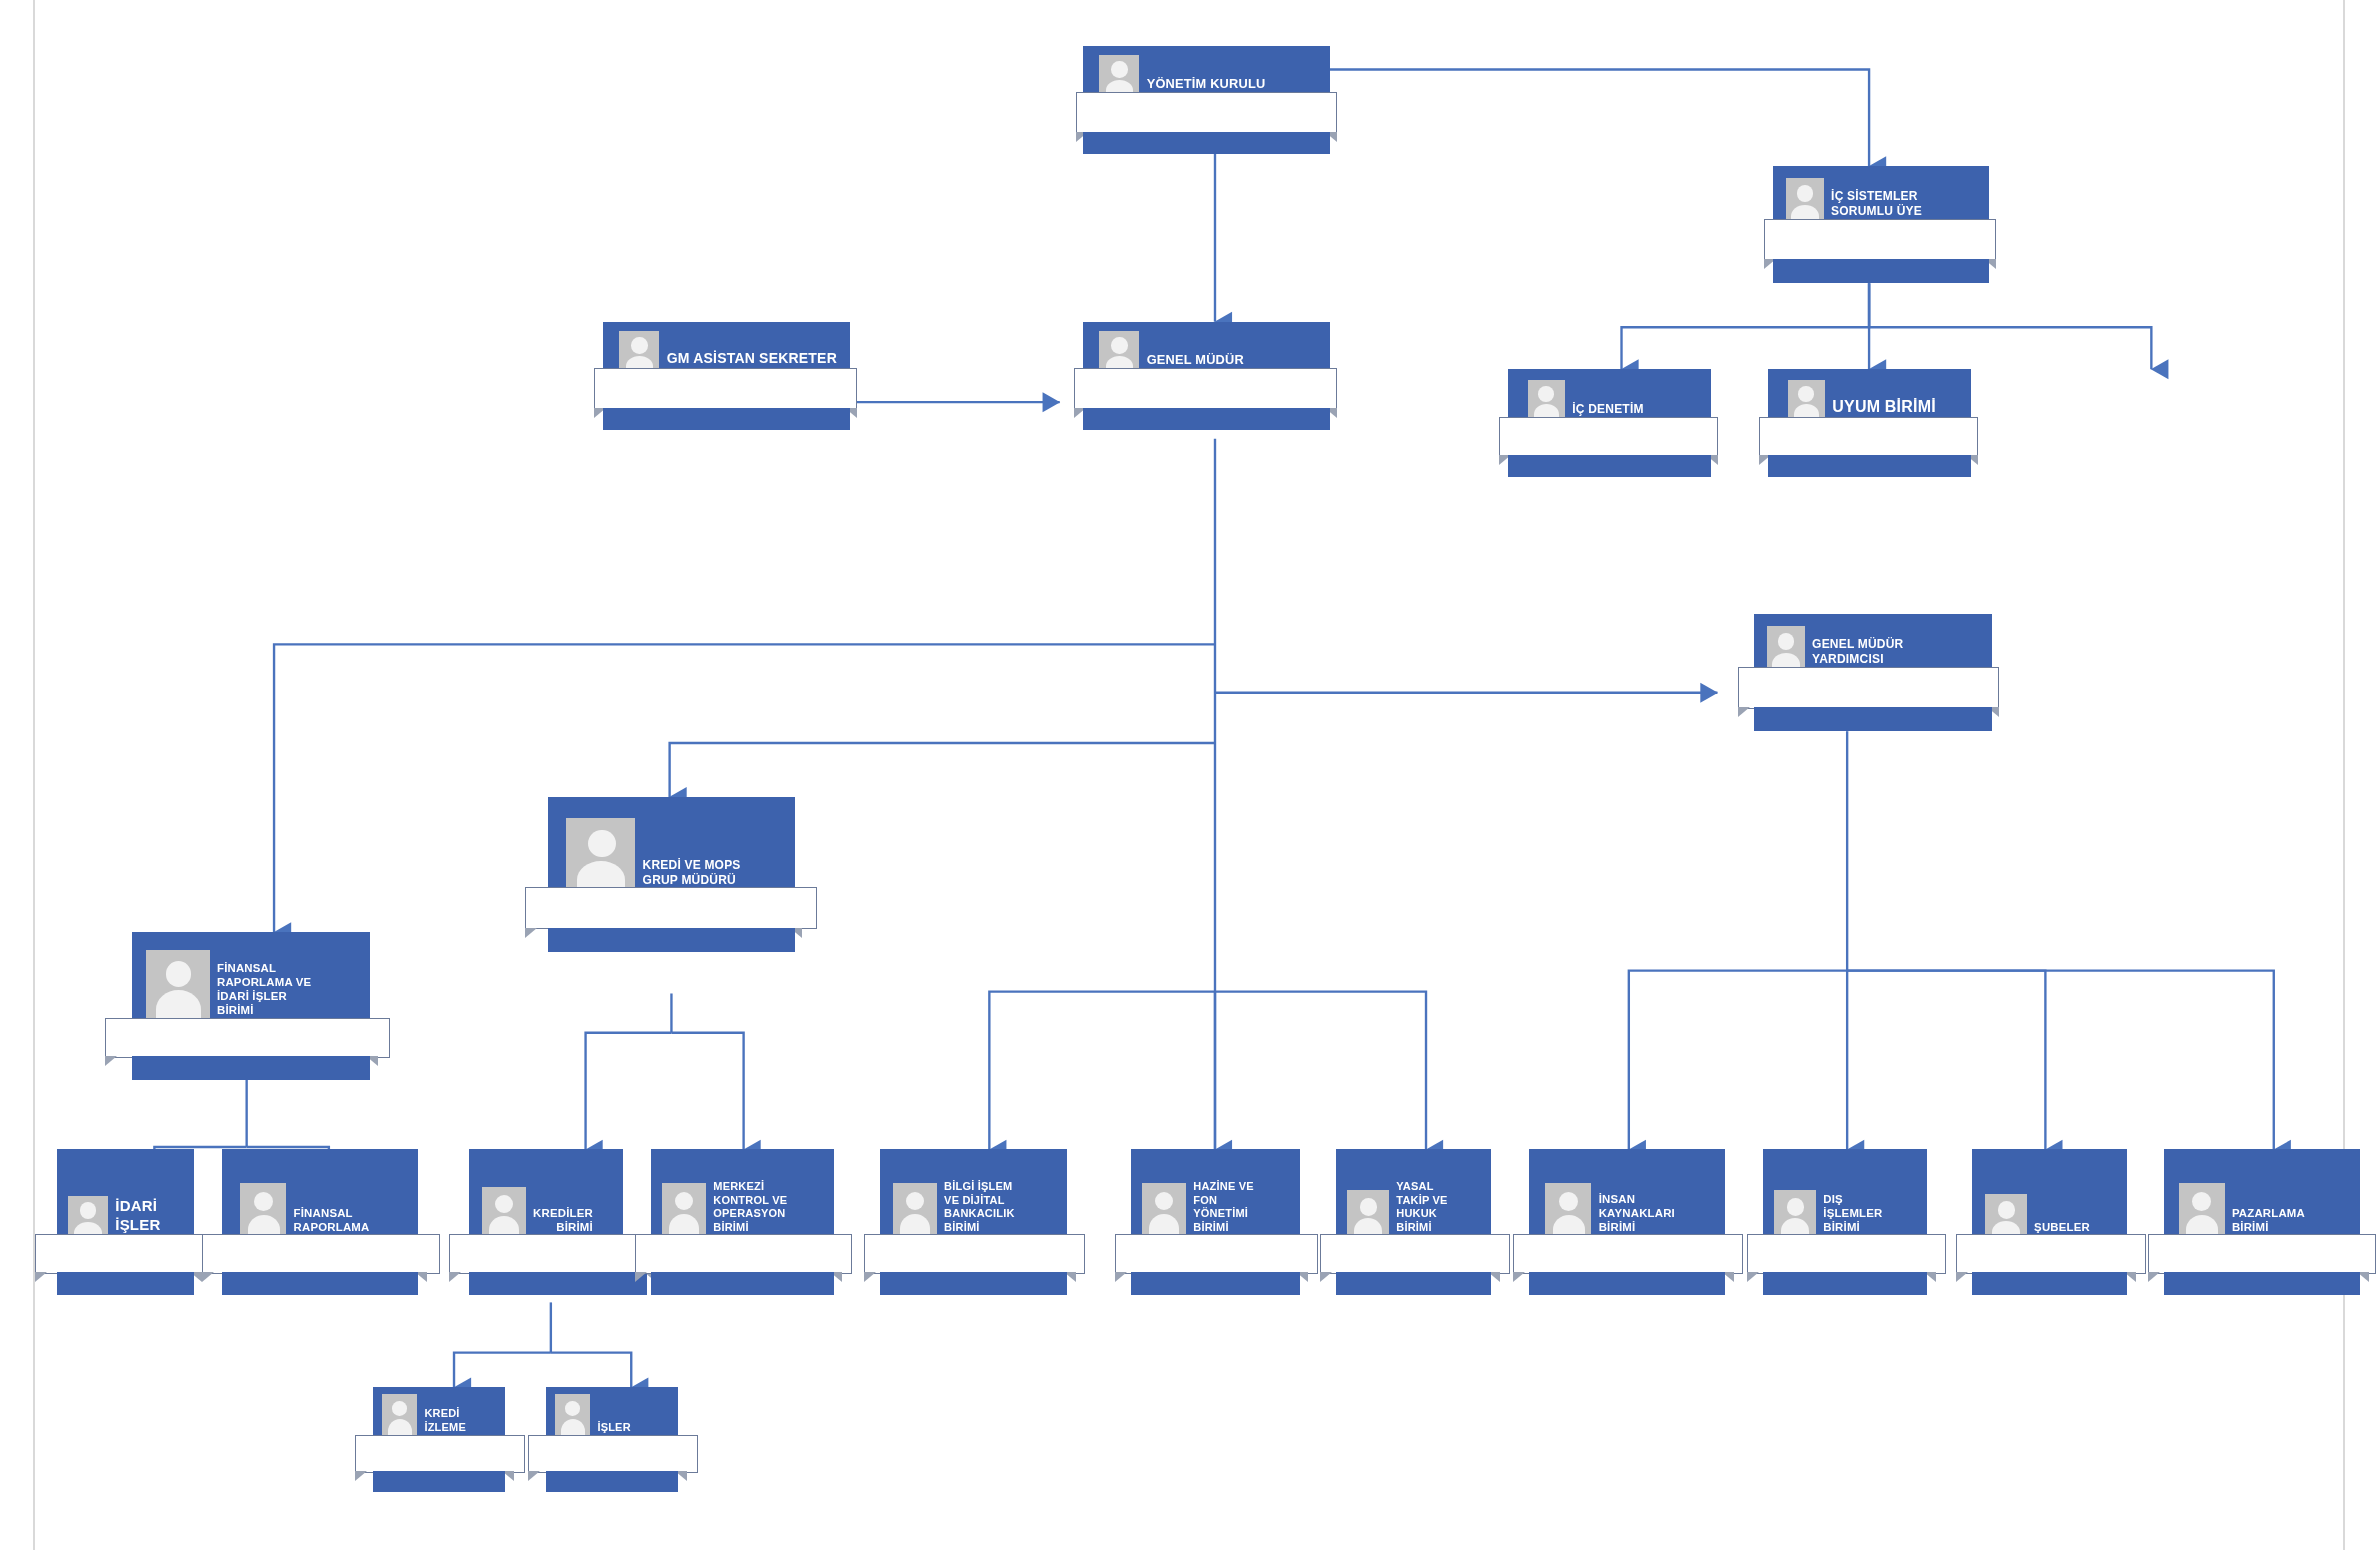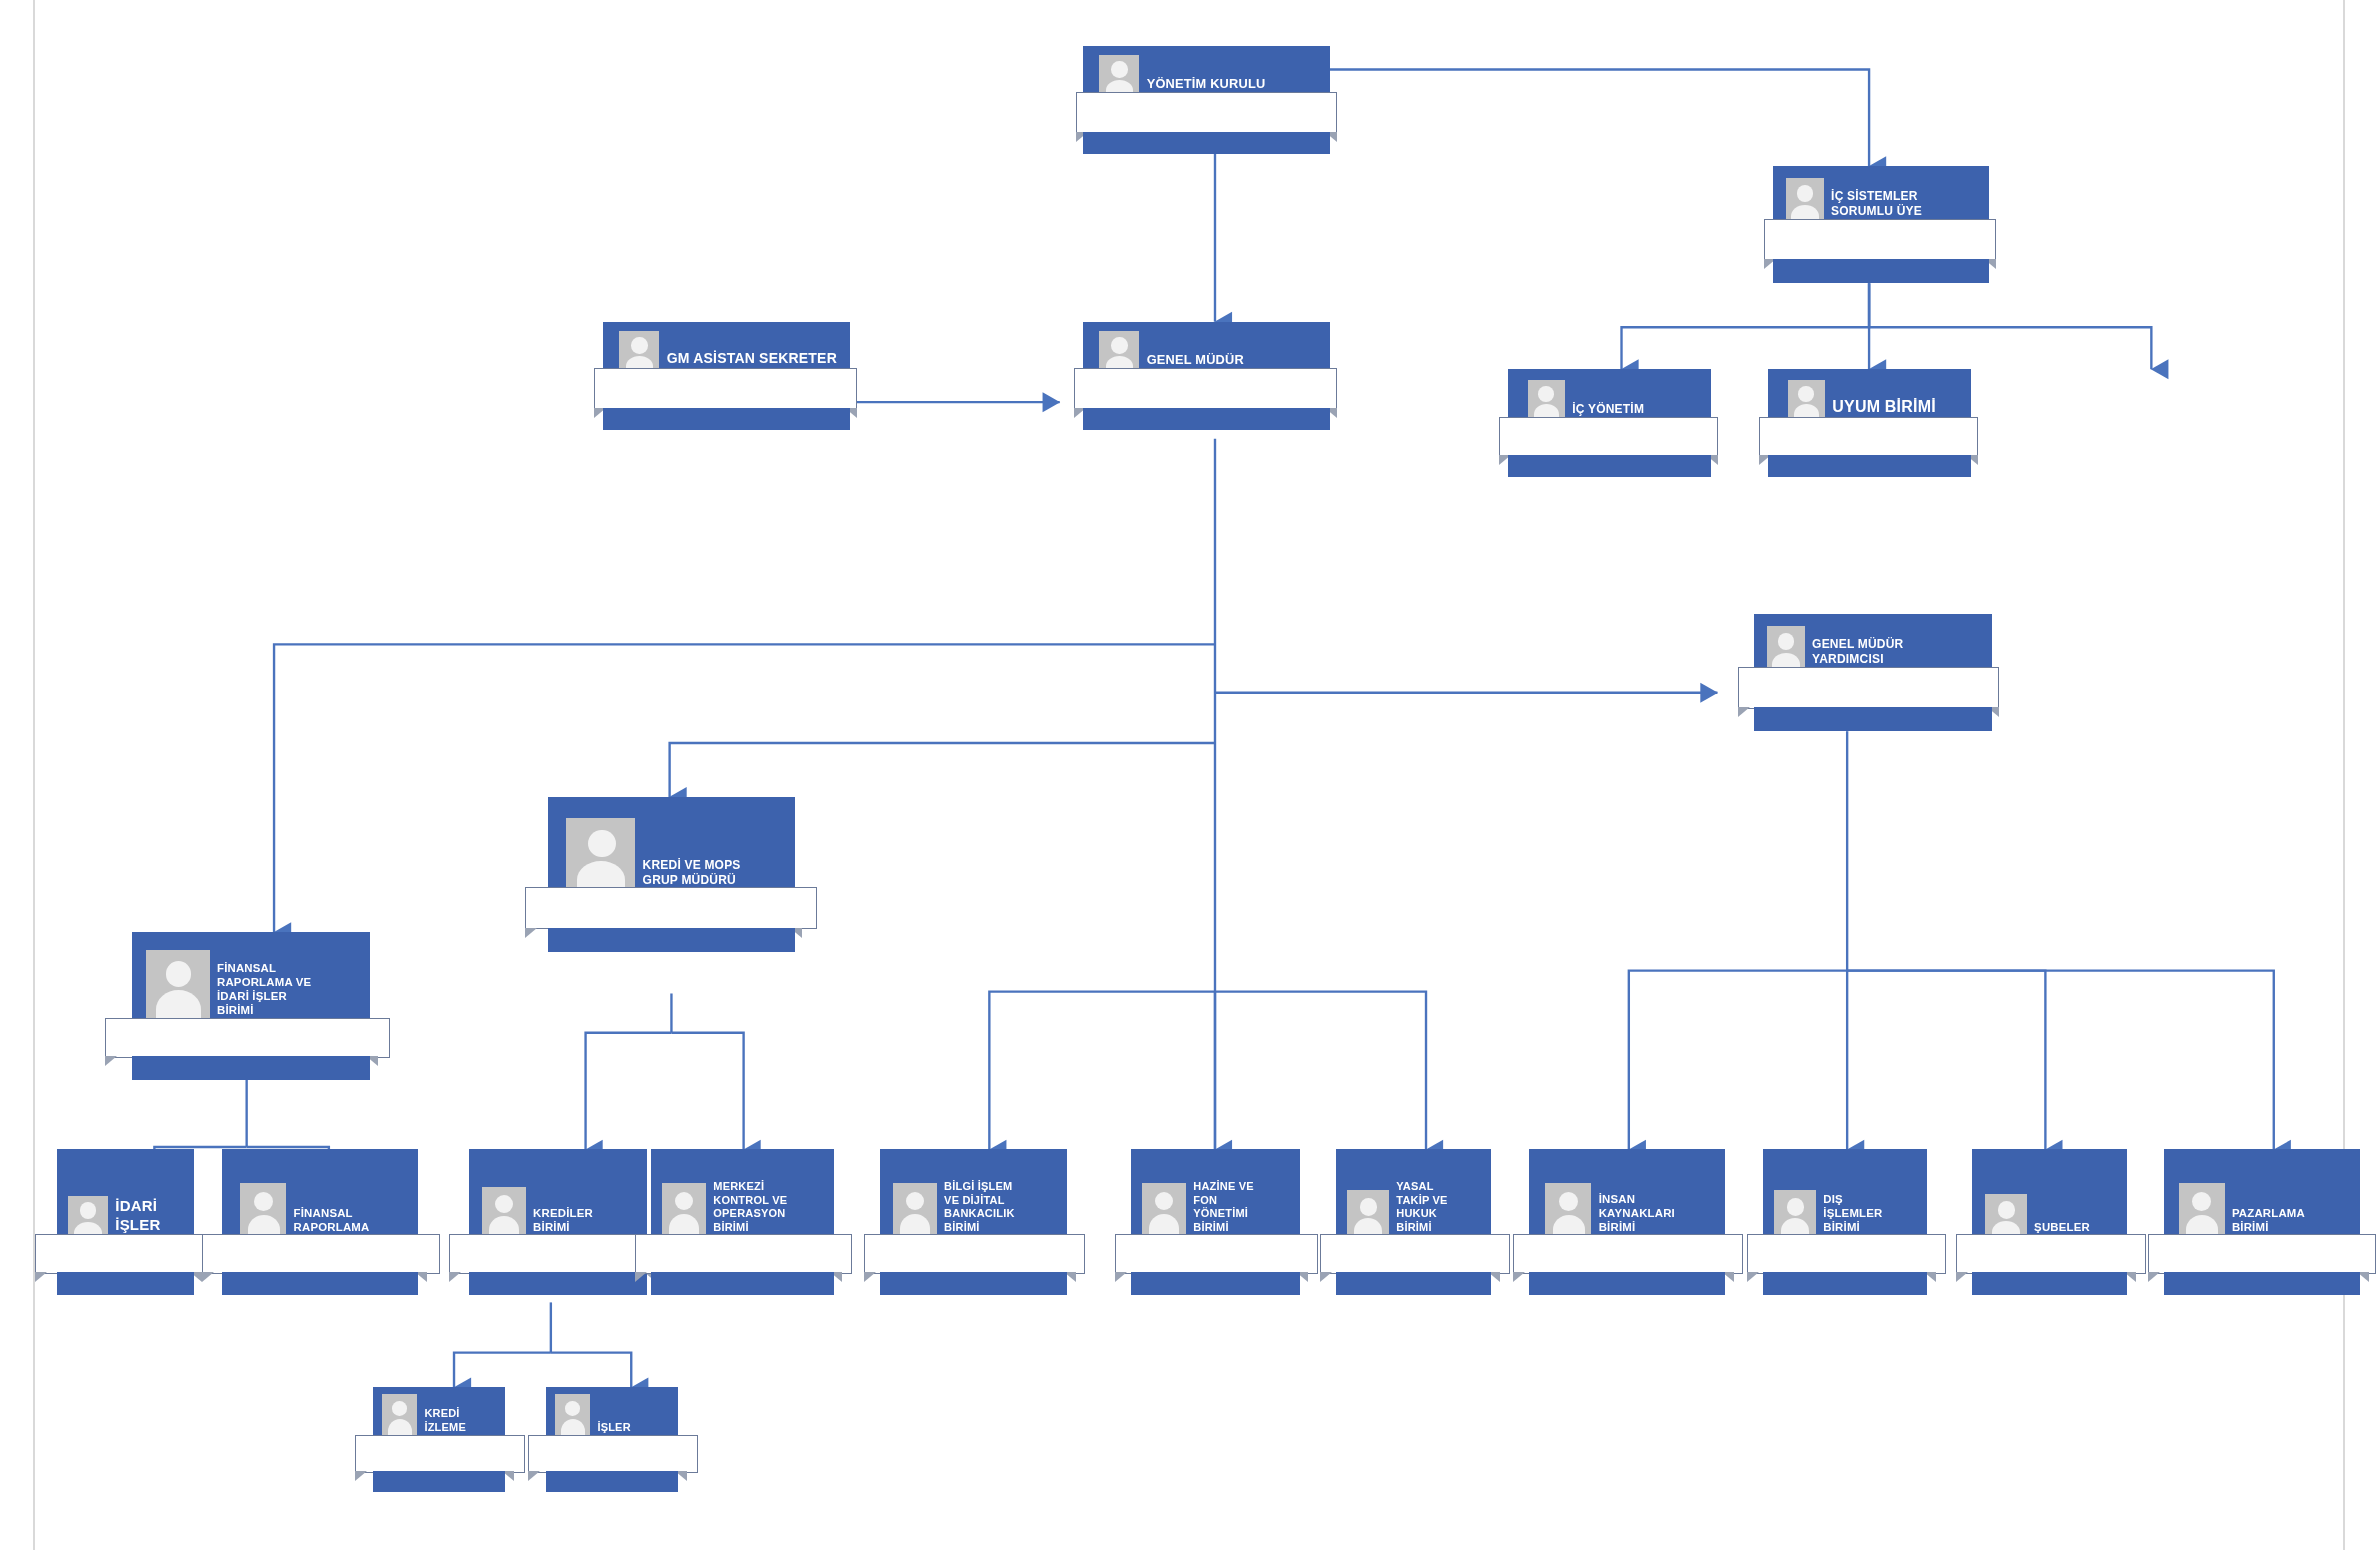--- a/index.html
+++ b/index.html
@@ -152,21 +152,21 @@
     <div class="notch r" style="left:211px;top:93px;"></div>
     <div class="foot" style="left:0;top:93px;width:216px;height:24px;"></div>
   </div>
 
   <div class="node" style="left:1508px;top:369px;width:203px;height:108px;">
     <div class="head" style="width:203px;height:53px;">
       <div class="photo" style="width:37px;height:42px;margin-left:20px;">
         <div class="av-head" style="left:10px;top:6.4px;width:15.5px;height:15.5px;"></div>
         <div class="av-body" style="left:5.5px;top:24px;width:25.6px;height:18.3px;"></div>
       </div>
-      <div class="title" style="font-size:12px;">İÇ YÖNETİM</div>
+      <div class="title" style="font-size:12px;">İÇ DENETİM</div>
     </div>
     <div class="body" style="left:-9.1px;top:48px;width:219px;height:40px;"></div>
     <div class="notch l" style="left:-9.1px;top:86px;"></div>
     <div class="notch r" style="left:198px;top:86px;"></div>
     <div class="foot" style="left:0;top:86px;width:203px;height:22px;"></div>
   </div>
 
   <div class="node" style="left:1768px;top:369px;width:203px;height:108px;">
     <div class="head" style="width:203px;height:53px;">
       <div class="photo" style="width:37px;height:42px;margin-left:20px;">
@@ -281,21 +281,21 @@
       <div class="title" style="font-size:11.4px;white-space:pre-line;">FİNANSAL
 RAPORLAMA</div>
     </div>
     <div class="body" style="left:-20px;top:85px;width:238px;height:40px;"></div>
     <div class="notch l" style="left:-20px;top:123px;"></div>
     <div class="notch r" style="left:193px;top:123px;"></div>
     <div class="foot" style="left:0;top:123px;width:196px;height:23px;"></div>
   </div>
 
   <div class="node" style="left:469px;top:1149px;width:178px;height:142px;">
-    <div class="head" style="width:178px;height:91px;">
+    <div class="head" style="width:154px;height:91px;text-align:right;">
       <div class="photo" style="width:44px;height:53px;margin-left:12.8px;">
         <div class="av-head" style="left:12.8px;top:8.2px;width:18.3px;height:18.3px;"></div>
         <div class="av-body" style="left:7.3px;top:29px;width:30px;height:24px;"></div>
       </div>
       <div class="title" style="font-size:11.4px;white-space:pre-line;">KREDİLER
 BİRİMİ</div>
     </div>
     <div class="body" style="left:-20px;top:85px;width:219px;height:40px;"></div>
     <div class="notch l" style="left:-20px;top:123px;"></div>
     <div class="notch r" style="left:175px;top:123px;"></div>

